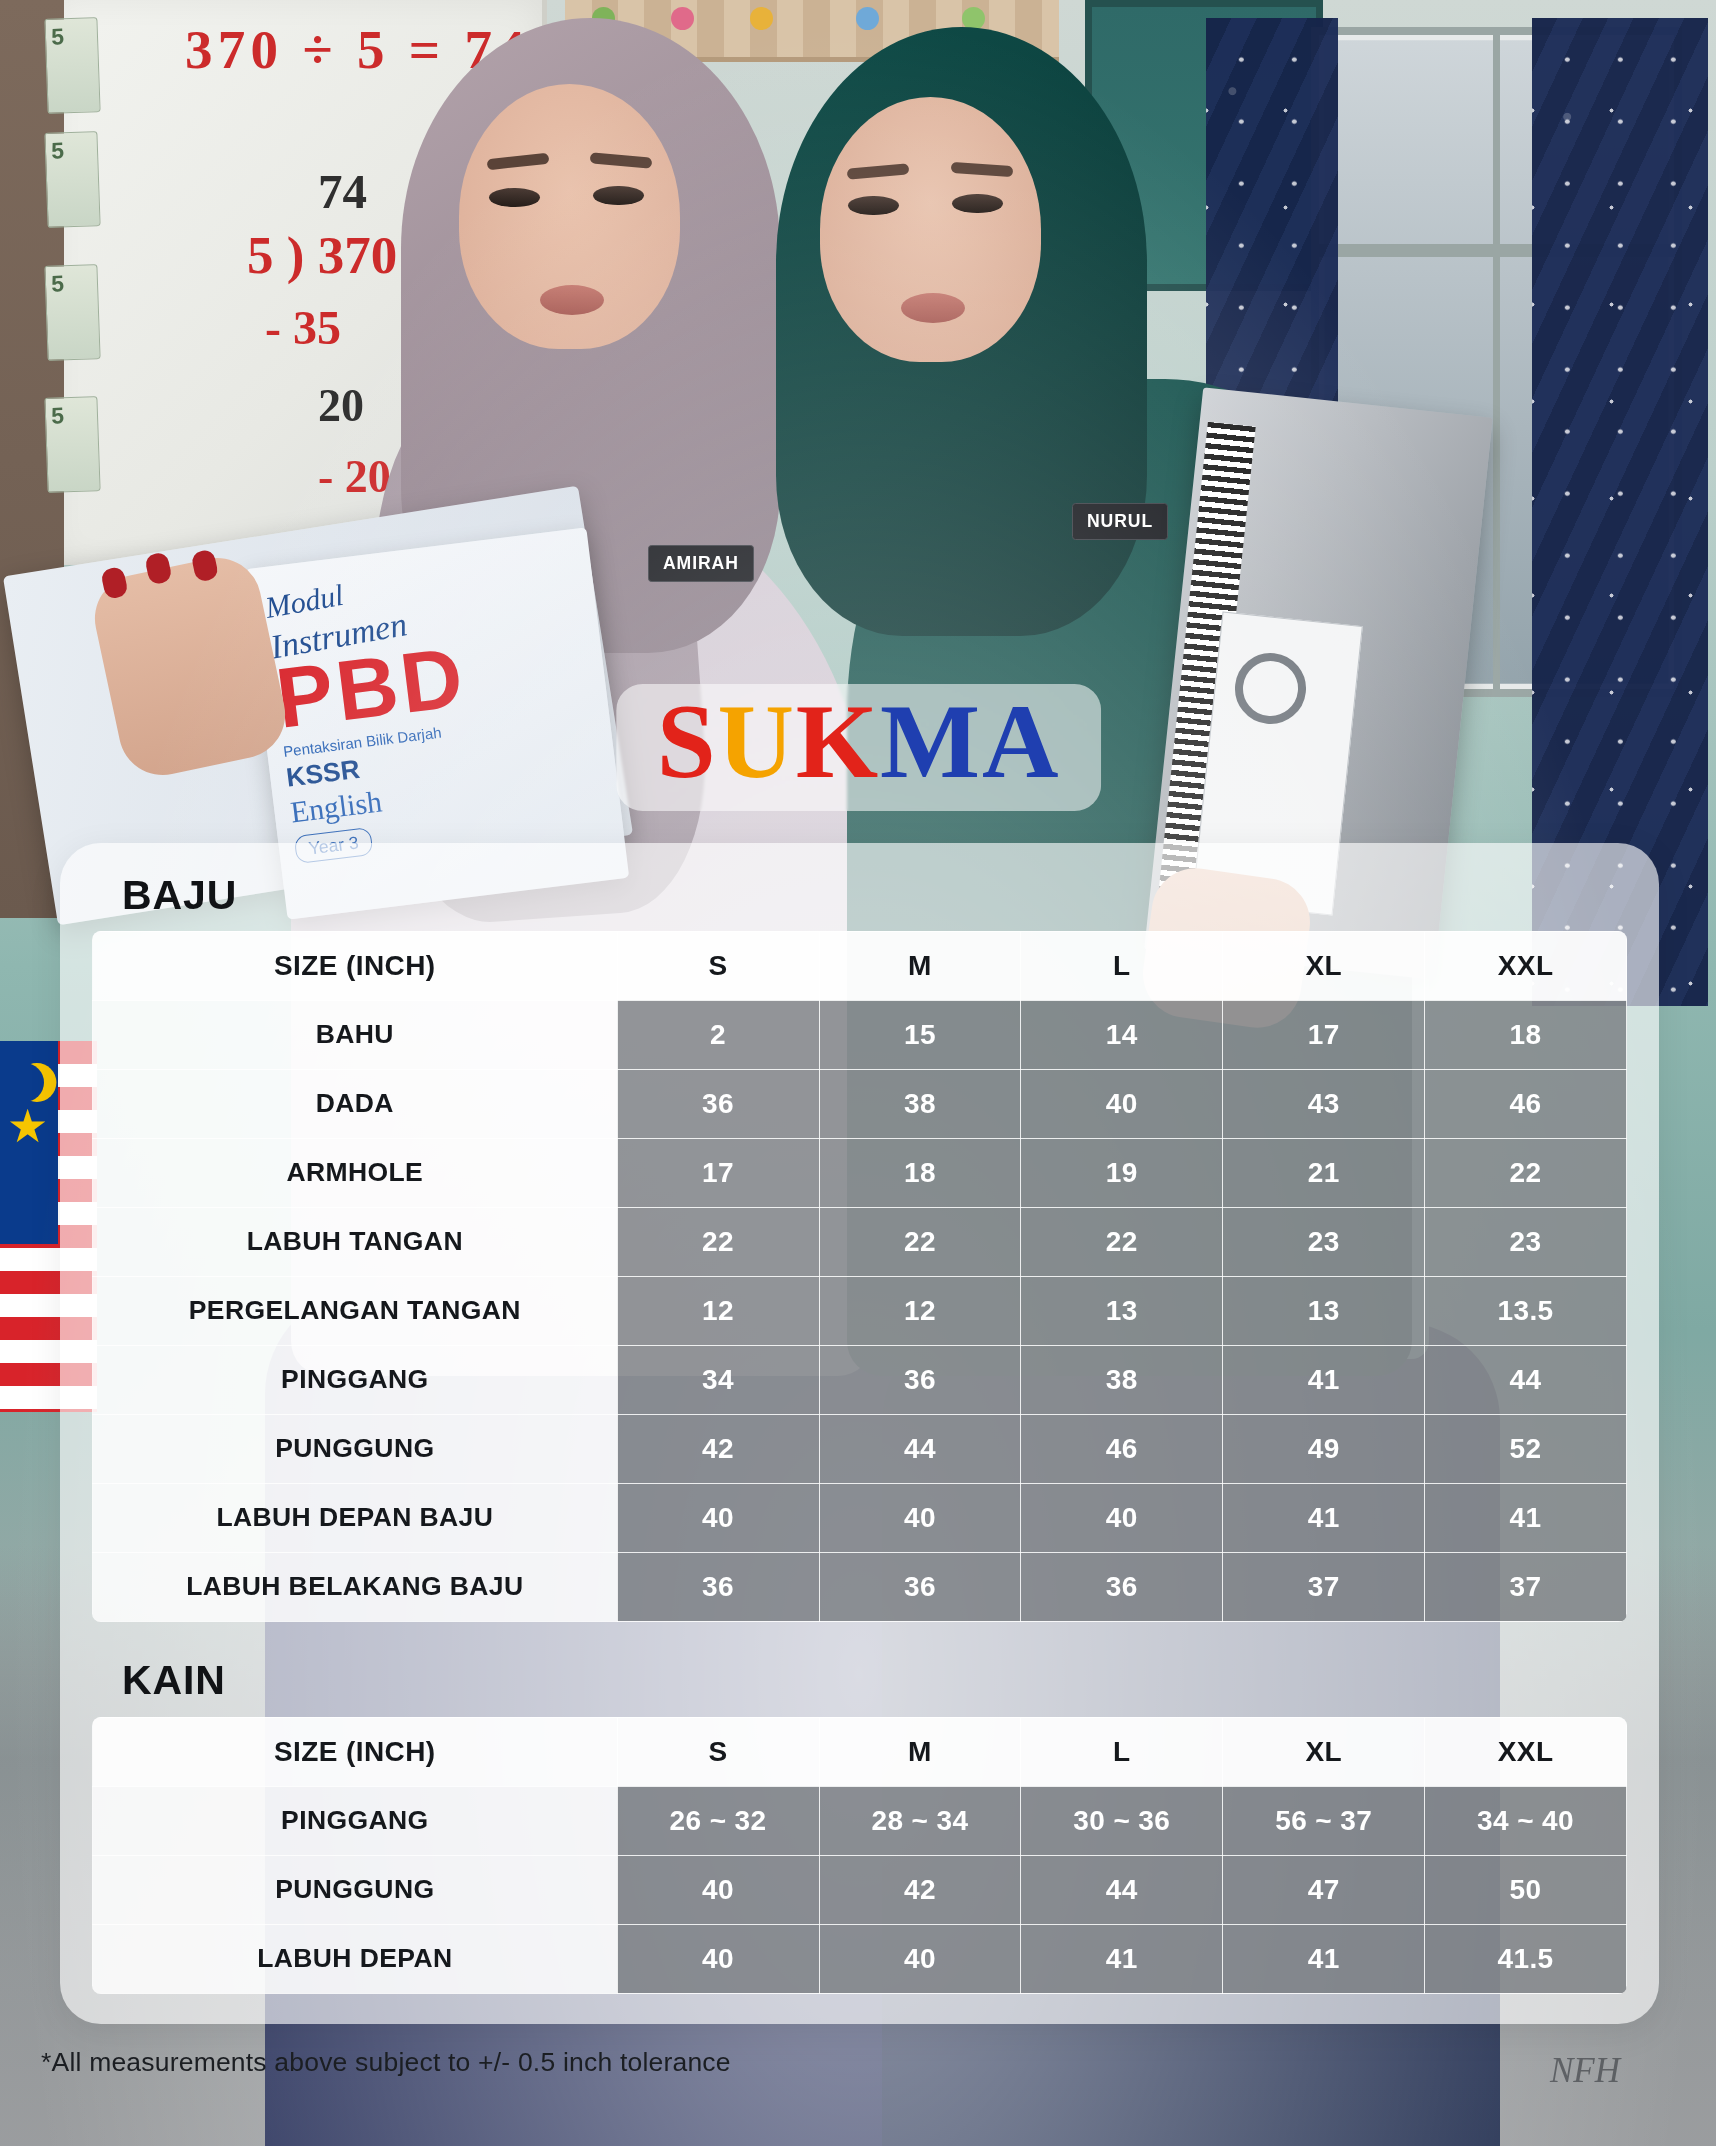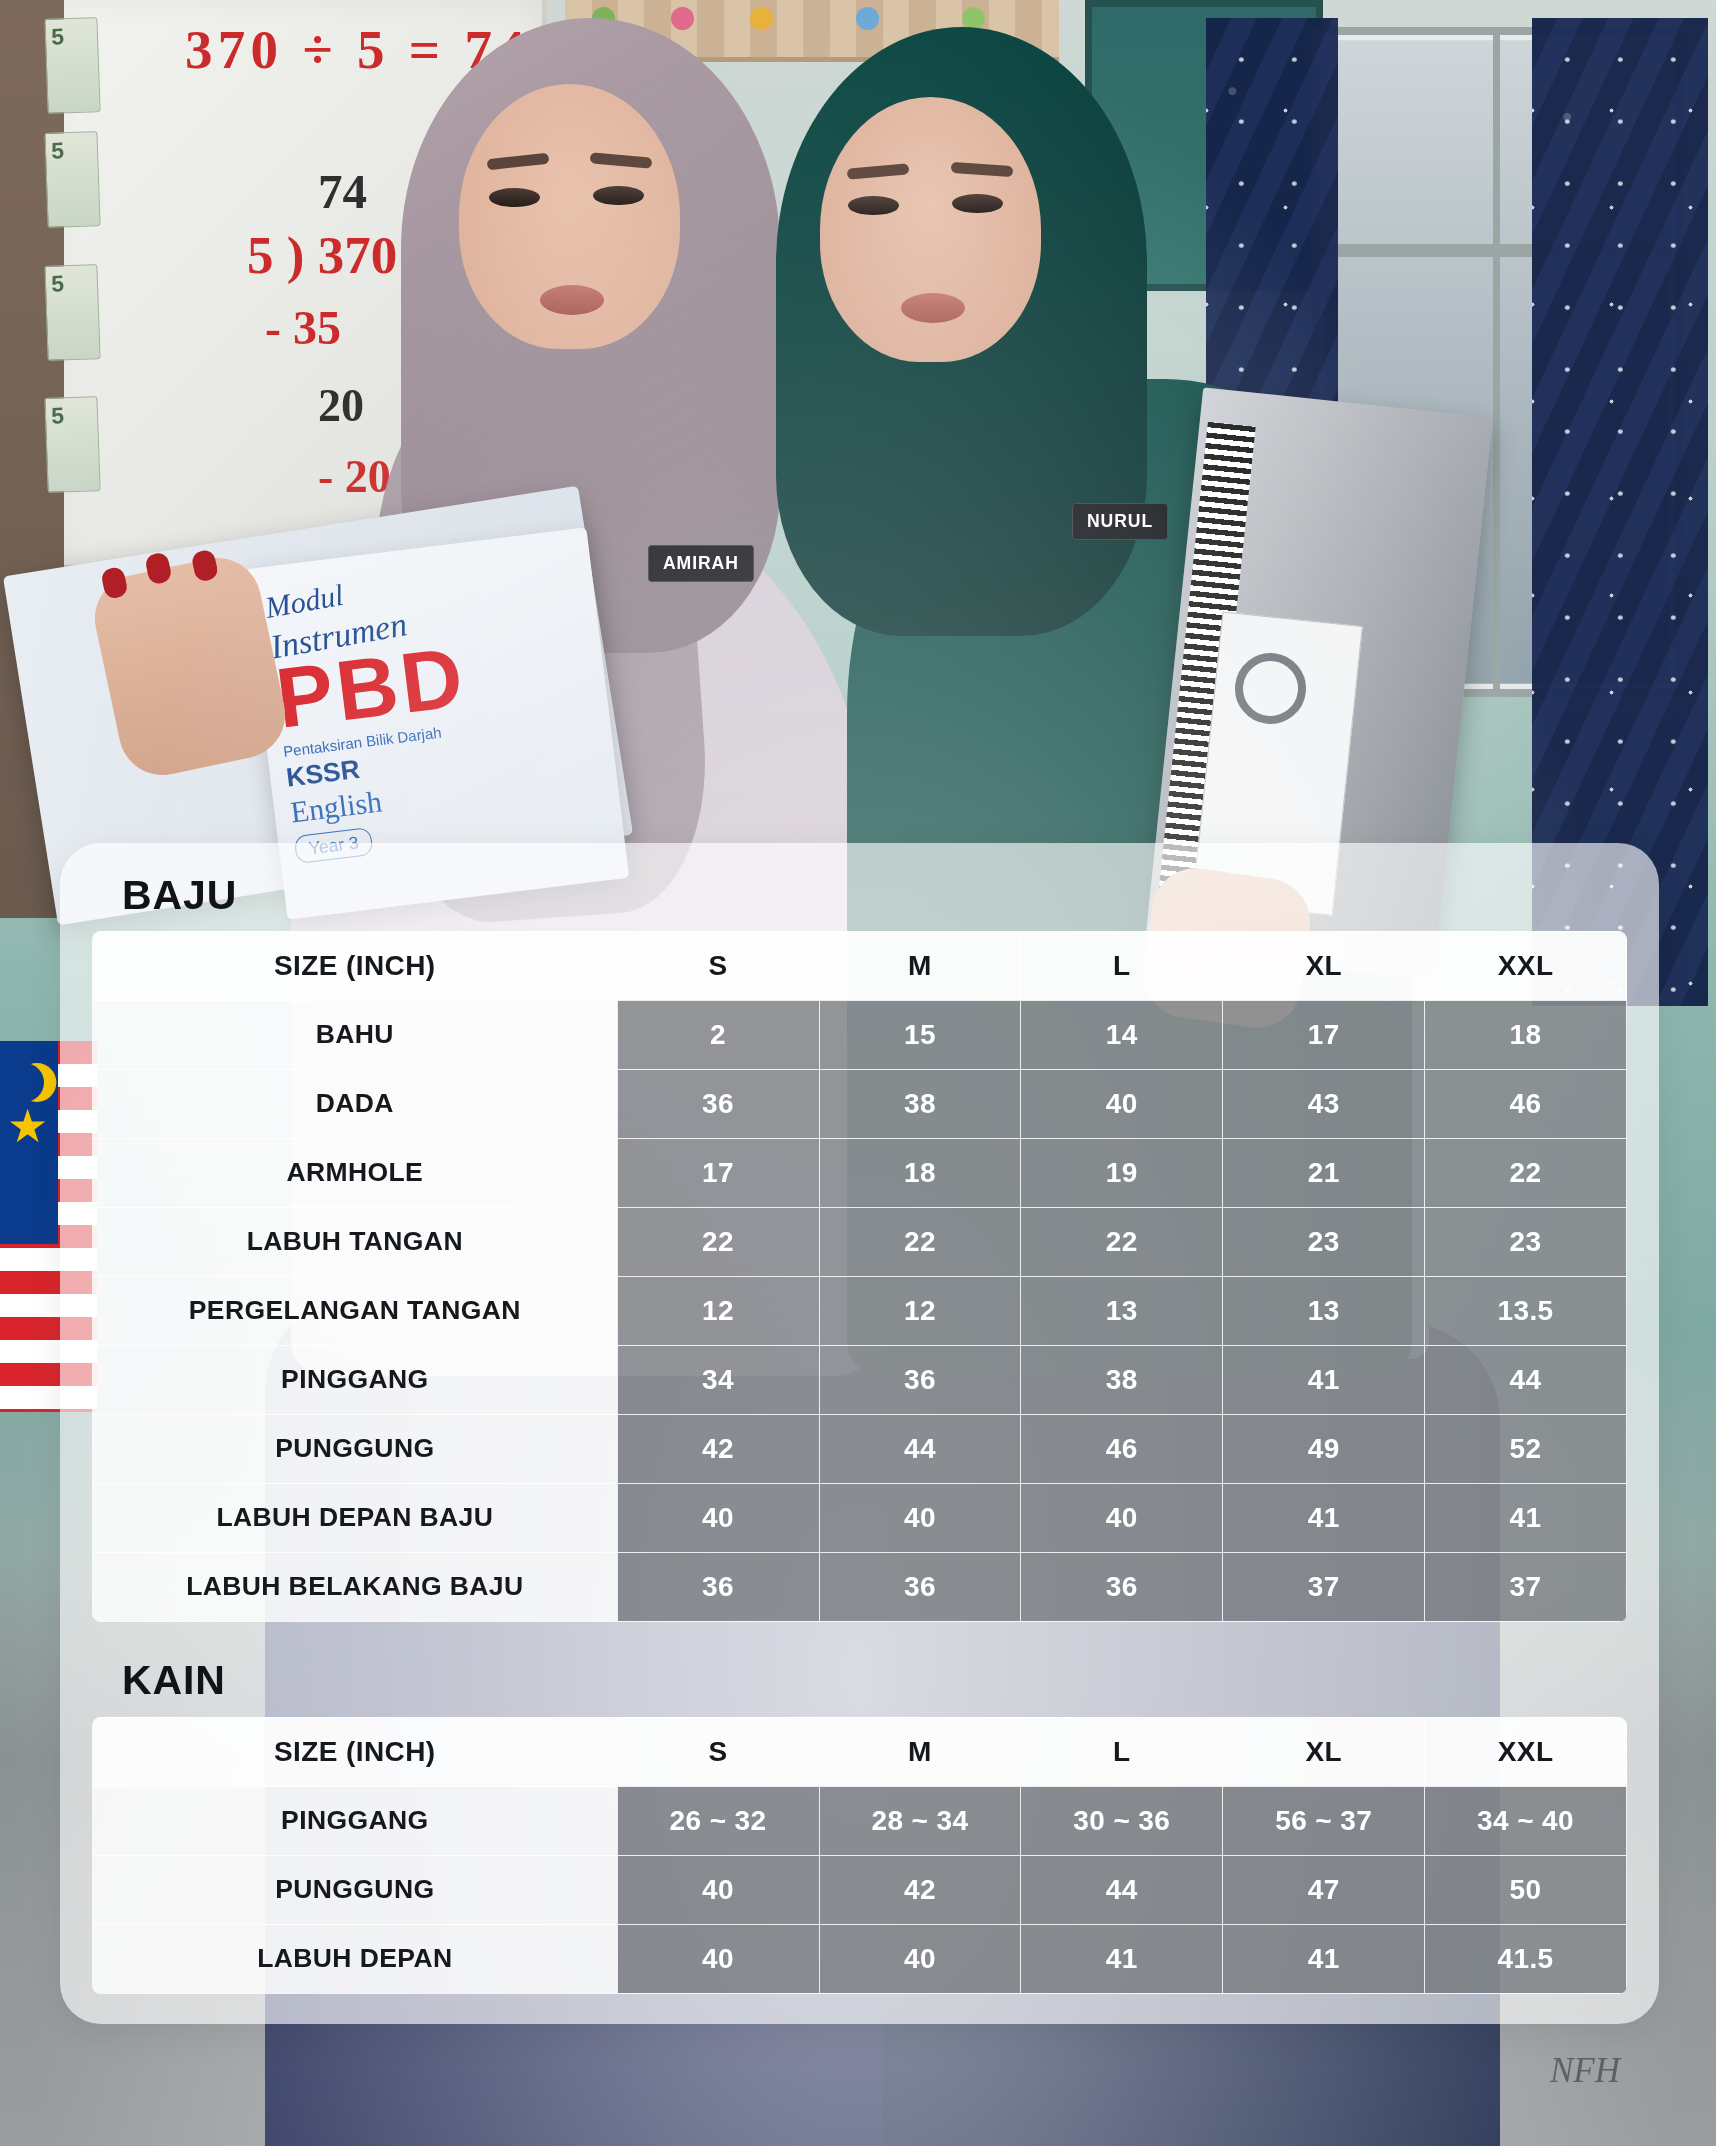--- a/index.html
+++ b/index.html
@@ -433,20 +433,25 @@
   </div>
 
   <div class="folder"></div>
   <div class="folder-spine"></div>
   <div class="folder-label"></div>
   <div class="folder-ring"></div>
   <div class="hand" style="left:1147px; top:873px; width:159px; height:150px; transform:rotate(8deg);"></div>
 
   <div class="glow"></div>
 
+  <div class="logo">
+    <div class="logo-text">
+      <span class="l-s">S</span><span class="l-u">U</span><span class="l-k">K</span><span class="l-m">M</span><span class="l-a">A</span>
+    </div>
+  </div>
 
   <div class="card">
 
     <div class="section-title">BAJU</div>
     <div class="tbl-wrap">
       <table>
         <colgroup>
             <col class="label">
             <col>
             <col>
@@ -587,16 +592,17 @@
             <td class="val">40</td>
             <td class="val">41</td>
             <td class="val">41</td>
             <td class="val">41.5</td>
           </tr>
         </tbody>
       </table>
     </div>
   </div>
 
+  <div class="footnote">*All measurements above subject to +/- 0.5 inch tolerance</div>
   <div class="signature">NFH</div>
 
 </div>
 
 
 </body></html>

